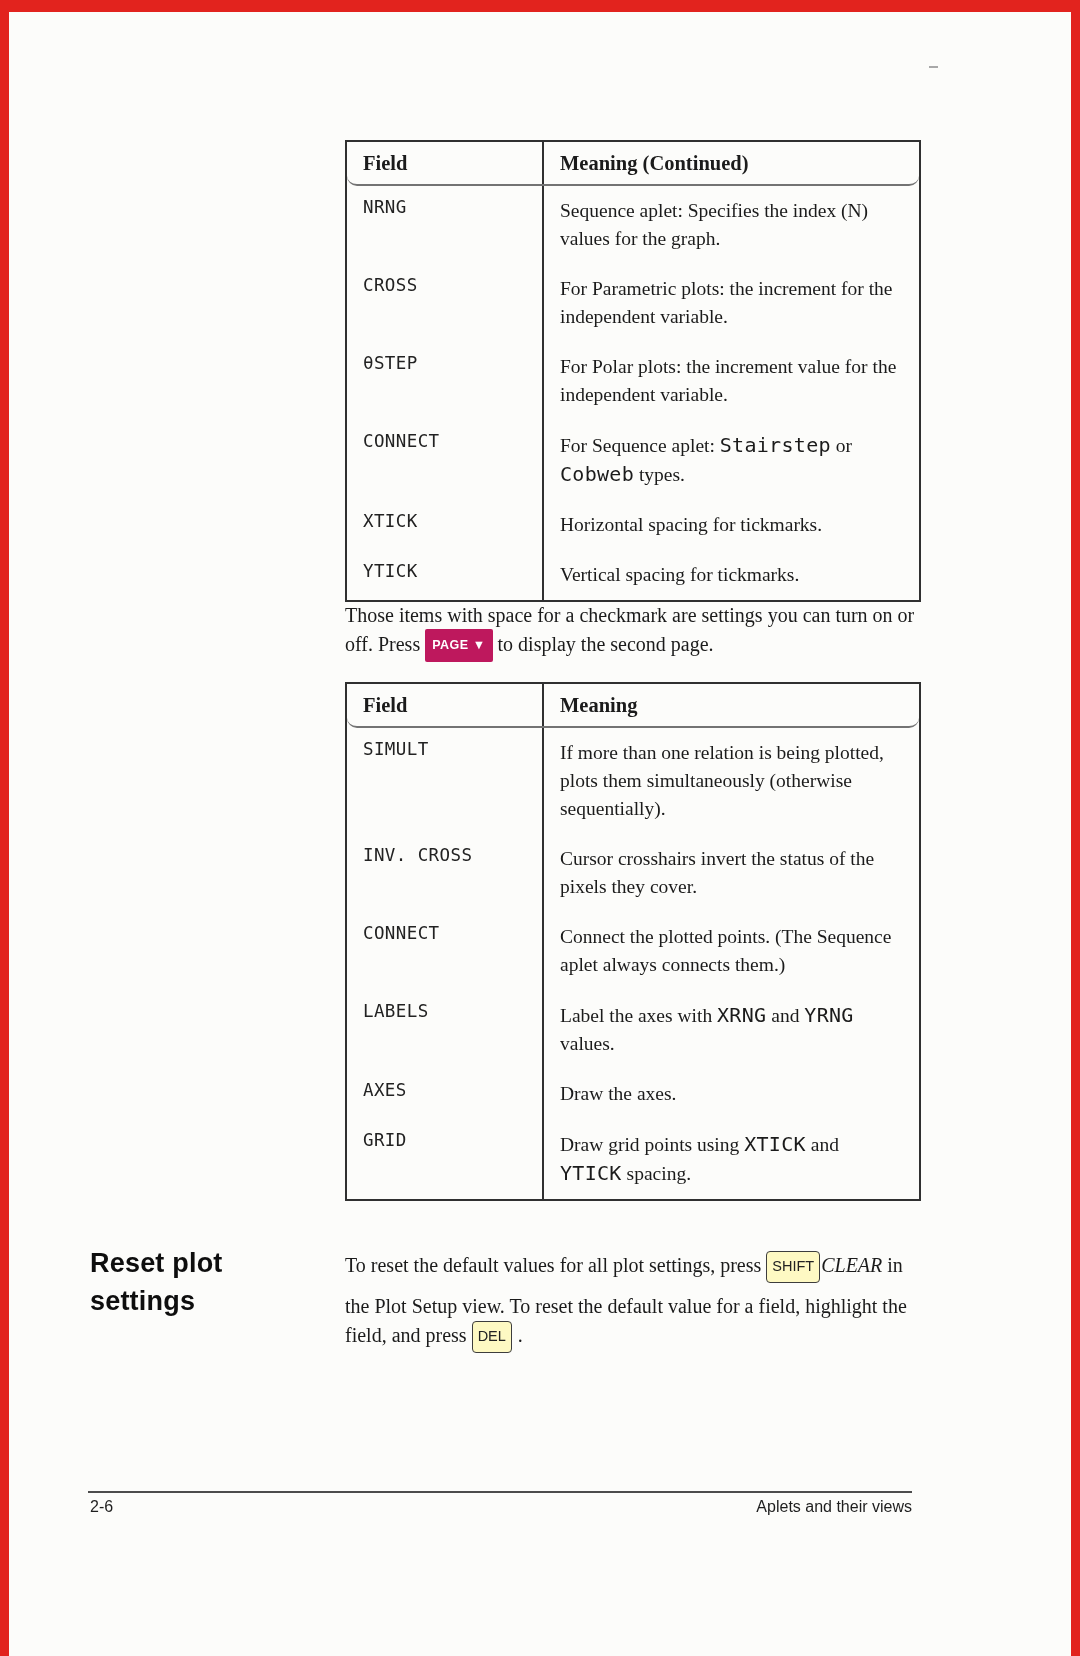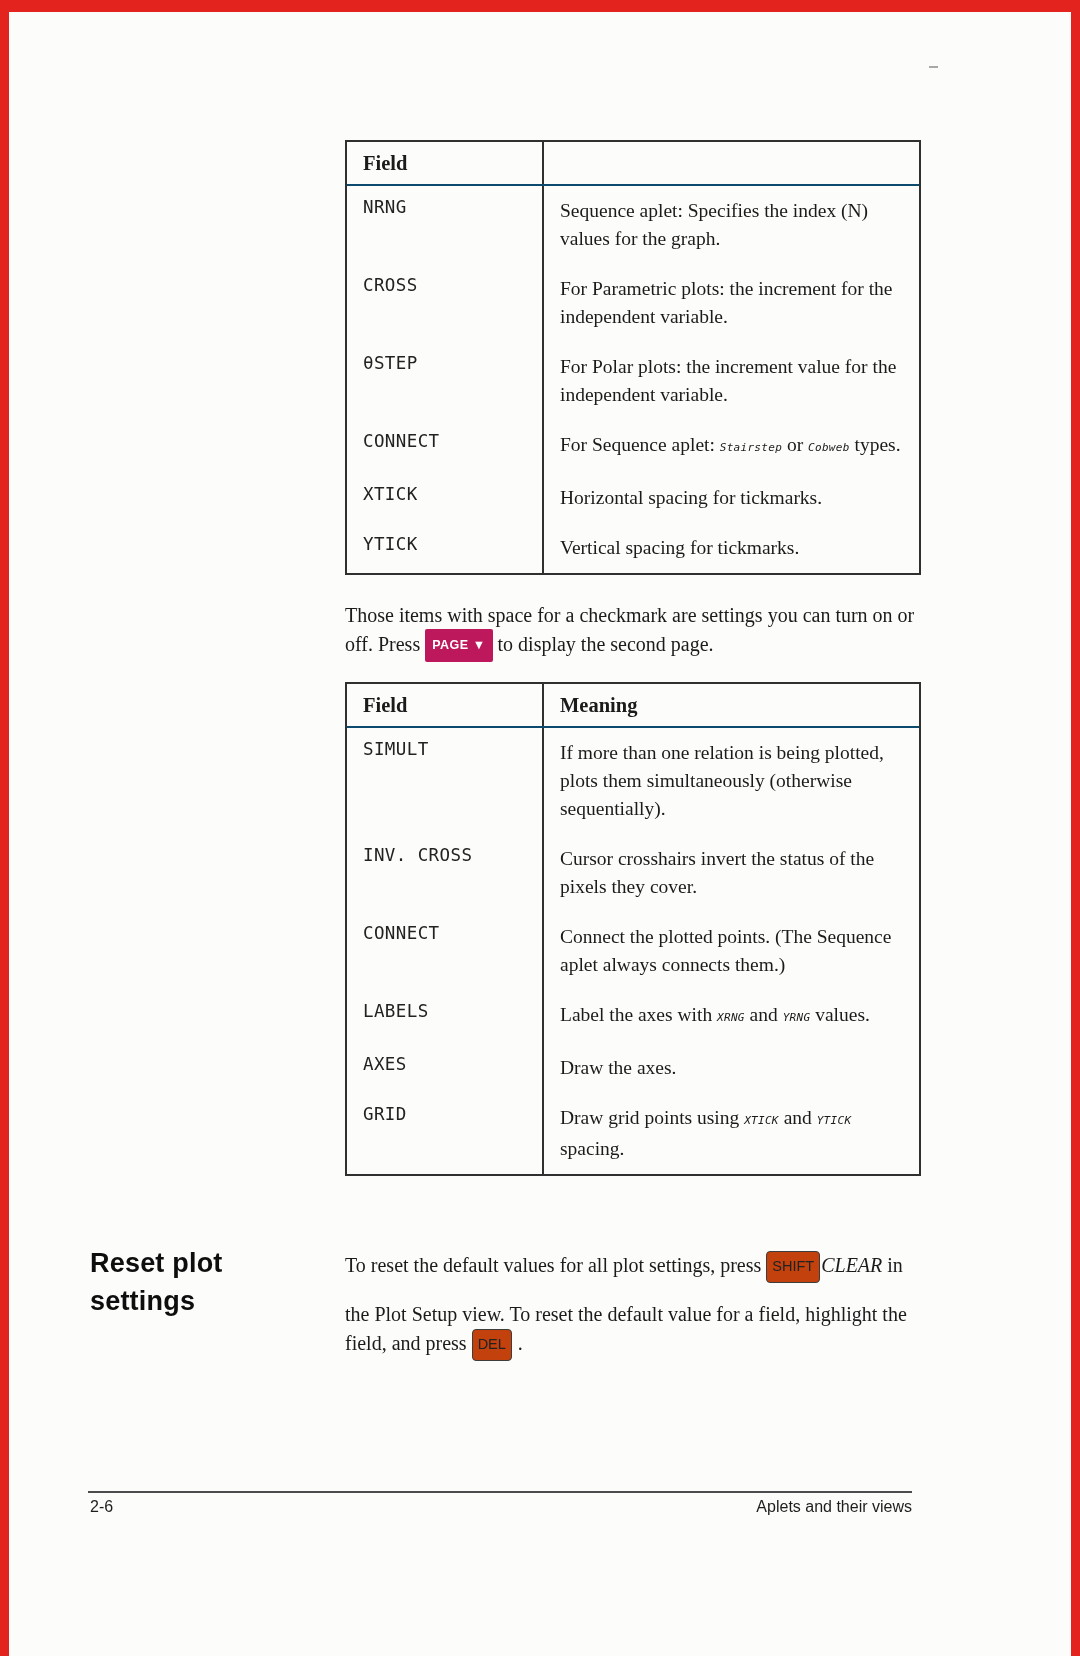--- a/index.html
+++ b/index.html
@@ -13,45 +13,45 @@
   .edge-top{position:absolute;top:0;left:0;width:1080px;height:12px;background:#e2231e;}
   .edge-left{position:absolute;top:0;left:0;width:9px;height:1656px;background:#e2231e;}
   .edge-right{position:absolute;top:0;right:0;width:9px;height:1656px;background:#e2231e;}
   .artifact{position:absolute;left:929px;top:66px;width:9px;height:2px;background:#a8a8a8;}
 
   
   .tbl{position:absolute;left:345px;width:576px;border:2px solid #303030;box-sizing:border-box;background:transparent;}
   .t1{top:140px;}
   .t2{top:682px;}
   .tr{display:grid;grid-template-columns:197px 1fr;}
-  .tr.hdr{border-bottom:2px solid #0c4a6e;}
+  .tr.hdr{border-bottom:2px solid #737373;border-radius:10px;}
   .td{box-sizing:border-box;}
   .td.c1{border-right:2px solid #303030;}
   .tr.hdr .td{padding:10px 16px 9px 16px;font-weight:bold;font-size:20.5px;}
   .body-td{padding:11px 14px 11px 16px;}
   .field-name{font-family:"DejaVu Sans Mono",monospace;font-size:17.5px;letter-spacing:.4px;color:#222;}
   .meaning{font-size:19.5px;line-height:28px;}
 
-  .code{font-family:"DejaVu Sans Mono",monospace;font-size:11px;letter-spacing:.3px;font-style:italic;}
+  .code{font-family:"DejaVu Sans Mono",monospace;font-size:20px;letter-spacing:.3px;}
 
   
   .note1{position:absolute;left:345px;top:601px;width:580px;font-size:20px;line-height:28.5px;margin:0;}
   .note2{position:absolute;left:345px;top:1251px;width:578px;font-size:20px;line-height:29px;margin:0;}
 
   .menu-badge{
     display:inline-block;background:#be185d;color:#fff;
     font-family:"Liberation Sans",sans-serif;font-weight:bold;font-size:12.5px;
     padding:2px 7px 3px 7px;border-radius:2px;position:relative;top:-2px;
     letter-spacing:.5px;
   }
   .keycap{
     display:inline-block;border:1.5px solid #3d3d3d;border-radius:4px;
     font-family:"Liberation Sans",sans-serif;font-size:14.5px;
-    padding:0 5px 1px 5px;margin:0 1px 16px 0;position:relative;top:-1px;color:#222;
-    background:#c2410c;
+    padding:0 5px 1px 5px;margin:0 1px 8px 0;position:relative;top:-1px;color:#222;
+    background:#fef9c3;
   }
   .ital{font-style:italic;}
 
   
   .reset-head{
     position:absolute;left:90px;top:1244px;margin:0;
     font-family:"Liberation Sans",sans-serif;font-weight:bold;
     font-size:27px;line-height:38px;color:#0e0e0e;letter-spacing:.2px;
   }
 
@@ -64,20 +64,21 @@
 <body>
 
 <div class="edge-top"></div>
 <div class="edge-left"></div>
 <div class="edge-right"></div>
 <div class="artifact"></div>
 
 <div class="tbl t1">
     <div class="tr hdr">
       <div class="td c1">Field</div>
+      <div class="td c2">Meaning (Continued)</div>
     </div>
     <div class="tr">
       <div class="td c1 body-td"><span class="field-name">NRNG</span></div>
       <div class="td c2 body-td meaning">Sequence aplet: Specifies the index (N) values for the graph.</div>
     </div>
     <div class="tr">
       <div class="td c1 body-td"><span class="field-name">CROSS</span></div>
       <div class="td c2 body-td meaning">For Parametric plots: the increment for the independent variable.</div>
     </div>
     <div class="tr">

